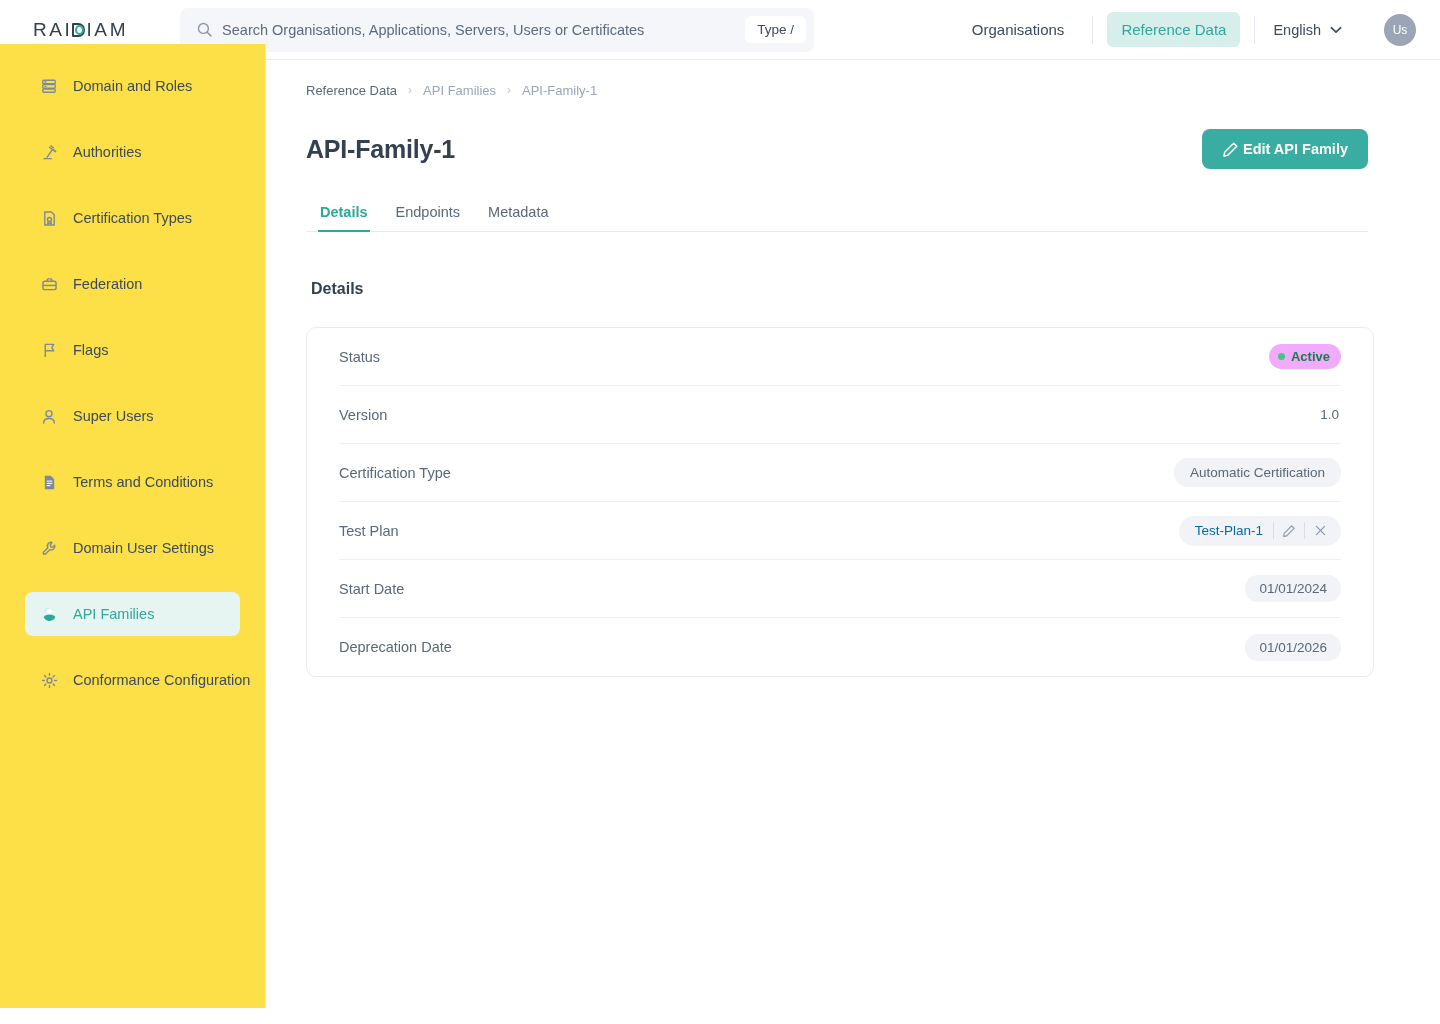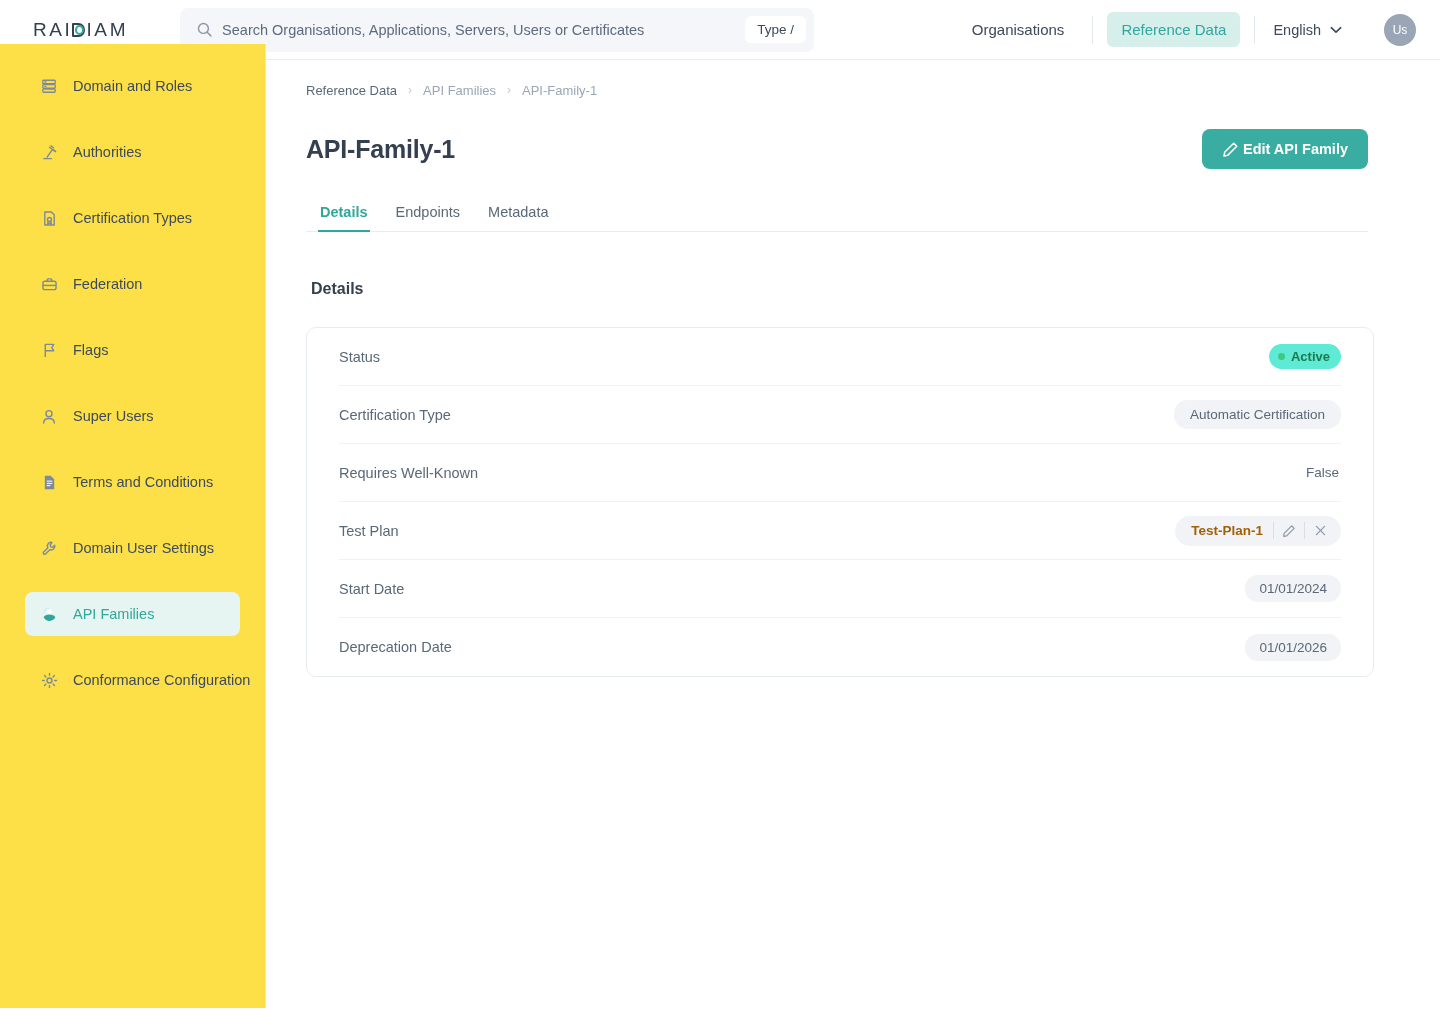--- a/index.html
+++ b/index.html
@@ -176,33 +176,33 @@
     border-bottom: 1px solid #eef1f5;
   }
   .row:last-child { border-bottom: none; }
   .row-label { font-size: 14.5px; color: #5a6878; }
 
   .pill {
     background: #f1f3f6; border-radius: 14px;
     padding: 7px 16px; font-size: 13.5px; color: #5a6878;
   }
   .badge-active {
-    background: #5eead4; border-radius: 13px;
+    background: #f0abfc; border-radius: 13px;
     padding: 5px 11px 5px 9px;
     display: flex; align-items: center; gap: 6px;
     font-size: 13px; font-weight: 700; color: #1c7a4b;
   }
   .dot { width: 7px; height: 7px; border-radius: 50%; background: #3ec97f; }
 
   .pill-group {
     background: #f1f3f6; border-radius: 15px;
     display: flex; align-items: center;
     height: 30px; padding: 0 6px 0 16px;
   }
-  .pill-group .pg-text { font-size: 13.5px; color: #a16207; padding-right: 10px; font-weight: bold; }
+  .pill-group .pg-text { font-size: 13.5px; color: #0369a1; padding-right: 10px; }
   .pill-group .pg-div { width: 1px; height: 17px; background: #d9dee6; }
   .pill-group .pg-btn {
     width: 30px; height: 30px;
     display: flex; align-items: center; justify-content: center;
     cursor: pointer;
   }
   .pill-date { background: #f1f3f6; border-radius: 13px; padding: 6px 14px; font-size: 13.5px; color: #5a6878; }
   .plain-val { font-size: 13.5px; color: #5a6878; padding-right: 2px; }
 </style>
 </head>
@@ -385,30 +385,30 @@
   <div class="card">
 
     <div class="row">
       <span class="row-label">Status</span>
       <span class="badge-active">
         <span class="dot"></span>
         <span>Active</span>
       </span>
     </div>
 
+    <div class="row">
+      <span class="row-label">Version</span>
+      <span class="plain-val">1.0</span>
+    </div>
 
     <div class="row">
       <span class="row-label">Certification Type</span>
       <span class="pill">Automatic Certification</span>
     </div>
 
-    <div class="row">
-      <span class="row-label">Requires Well-Known</span>
-      <span class="plain-val">False</span>
-    </div>
 
     <div class="row">
       <span class="row-label">Test Plan</span>
       <span class="pill-group">
         <span class="pg-text">Test-Plan-1</span>
         <span class="pg-div"></span>
         <span class="pg-btn">
           <svg width="14" height="14" viewBox="0 0 18 18" fill="none" stroke="#8b98a9" stroke-width="1.5">
             <path d="M12.4 2.4l3.2 3.2L6 15.2l-3.9.7.7-3.9z" stroke-linejoin="round"></path>
           </svg>

